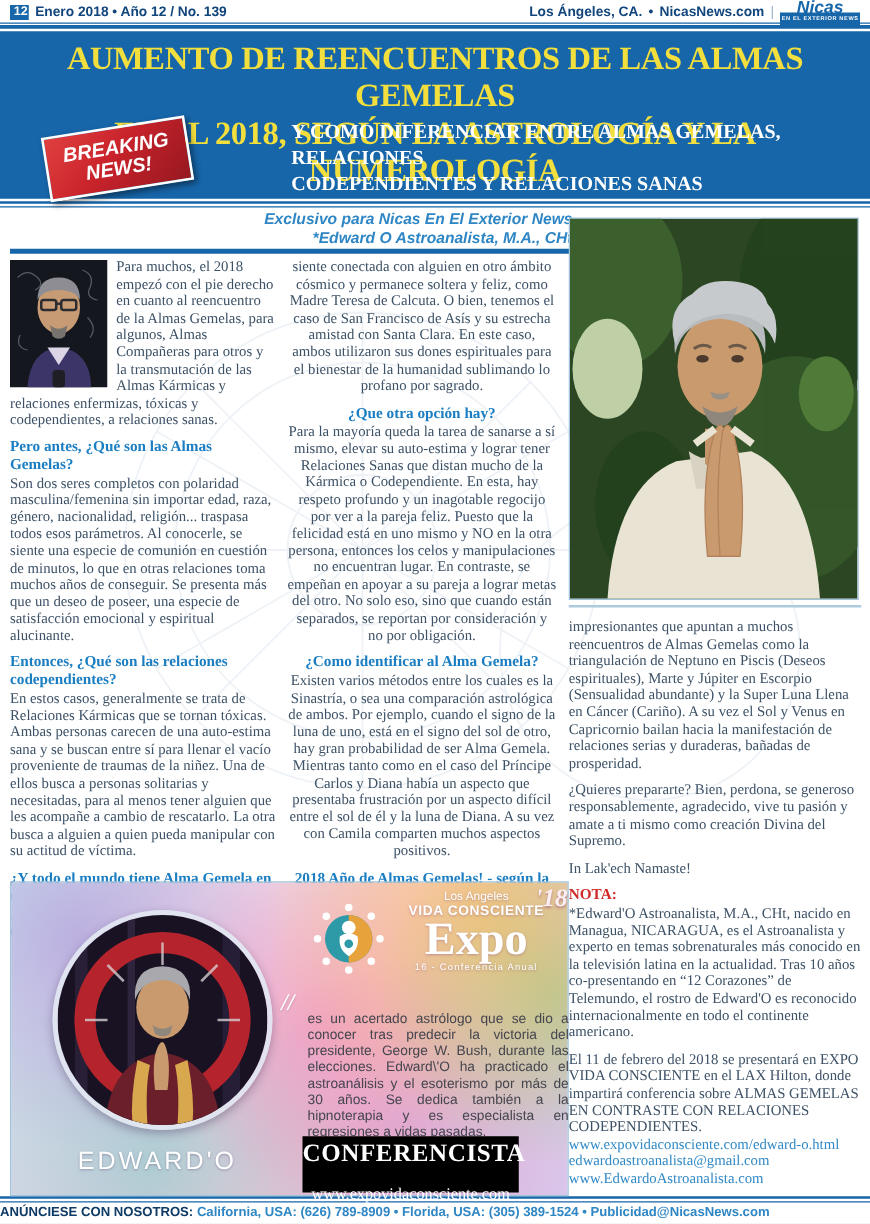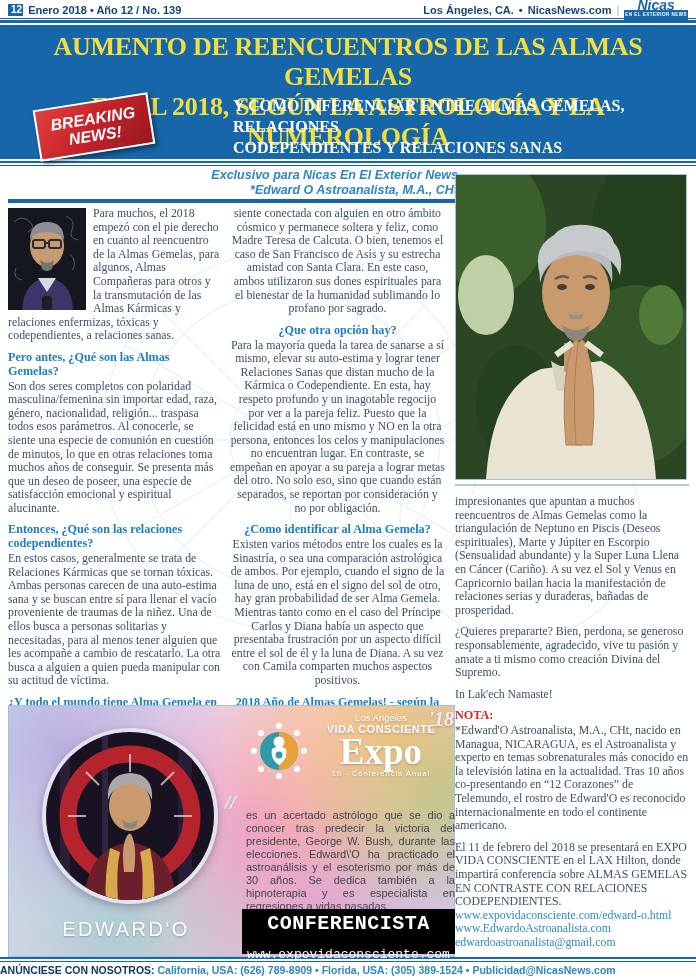--- a/index.html
+++ b/index.html
@@ -87,23 +87,23 @@
   .expo .city { font-size:9.5px; }
   .expo .brand { font-size:11px; font-weight:bold; letter-spacing:0.5px; }
   .expo .name { font-family:"Liberation Serif", serif; font-size:37px; line-height:33px; font-weight:bold; }
   .expo .tagline { font-size:7.5px; letter-spacing:1px; margin-top:1px; }
   .expo .year { position:absolute; right:0px; top:0px; font-family:"Liberation Serif", serif;
     font-style:italic; font-weight:bold; font-size:20px; color:#fbeef5;
     text-shadow:0 1px 2px rgba(160,80,120,0.6); }
   .bio { position:absolute; left:237px; top:92px; width:209px;
     font-family:"Liberation Sans", sans-serif; font-size:11px; line-height:13px;
     color:#45454e; text-align:justify; }
-  .conf-box { position:absolute; left:233px; top:203px; width:213px; height:45px;
+  .conf-box { position:absolute; left:233px; top:203px; width:173px; height:45px;
     background:#000000; color:#ffffff; text-align:center;
-    font-family:Liberation Mono, monospace; }
+    font-family:Liberation Serif, serif; }
   .conf-box .label { font-size:20px; font-weight:bold; letter-spacing:0.5px; margin-top:3px; }
   .conf-box .site { font-size:13px; color:#ffffff; margin-top:12px; }
   
   .footer-rule { position:absolute; top:957px; left:0; width:696px; height:5px;
     border-top:2px solid #1766aa; border-bottom:1px solid #1766aa; box-sizing:border-box; }
   .footer { position:absolute; top:964px; left:0; width:696px; 
     font-family:"Liberation Sans", sans-serif; font-weight:bold; font-size:10.5px; color:#2f86c4; }
   .footer .flabel { color:#0e3a66; }
 </style>
 </head>
@@ -246,22 +246,22 @@
       </svg>
     </div>
     <div class="photo-rule"></div>
     <p>impresionantes que apuntan a muchos reencuentros de Almas Gemelas como la triangulación de Neptuno en Piscis (Deseos espirituales), Marte y Júpiter en Escorpio (Sensualidad abundante) y la Super Luna Llena en Cáncer (Cariño). A su vez el Sol y Venus en Capricornio bailan hacia la manifestación de relaciones serias y duraderas, bañadas de prosperidad.</p>
     <p>¿Quieres prepararte? Bien, perdona, se generoso responsablemente, agradecido, vive tu pasión y amate a ti mismo como creación Divina del Supremo.</p>
     <p>In Lak'ech Namaste!</p>
     <h3 class="nota-head">NOTA:</h3>
     <p>*Edward'O Astroanalista, M.A., CHt, nacido en Managua, NICARAGUA, es el Astroanalista y experto en temas sobrenaturales más conocido en la televisión latina en la actualidad. Tras 10 años co-presentando en “12 Corazones” de Telemundo, el rostro de Edward'O es reconocido internacionalmente en todo el continente americano.</p>
     <p style="margin-bottom:0">El 11 de febrero del 2018 se presentará en EXPO VIDA CONSCIENTE en el LAX Hilton, donde impartirá conferencia sobre ALMAS GEMELAS EN CONTRASTE CON RELACIONES CODEPENDIENTES.</p>
     <a href="#" class="plainlink">www.expovidaconsciente.com/edward-o.html</a>
+    <a href="#" class="plainlink">edwardoastroanalista@gmail.com</a>
     <a href="#" class="plainlink">www.EdwardoAstroanalista.com</a>
-    <a href="#" class="plainlink">edwardoastroanalista@gmail.com</a>
   </div>
 
   <div class="ad">
     <div class="circle-photo">
       <svg width="168" height="168" viewBox="0 0 168 168">
         <rect width="168" height="168" fill="#181223"></rect>
         <g opacity="0.5">
           <rect x="14" y="0" width="10" height="168" fill="#3a2e4e"></rect>
           <rect x="132" y="0" width="14" height="168" fill="#34284a"></rect>
           <rect x="56" y="0" width="6" height="168" fill="#453758"></rect>

